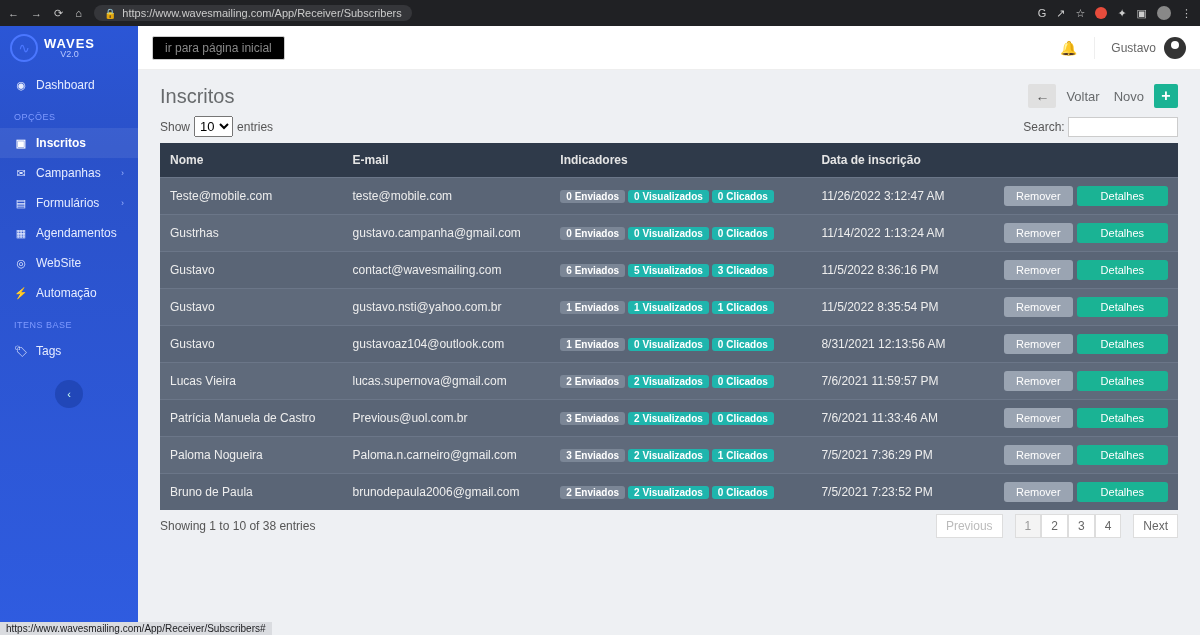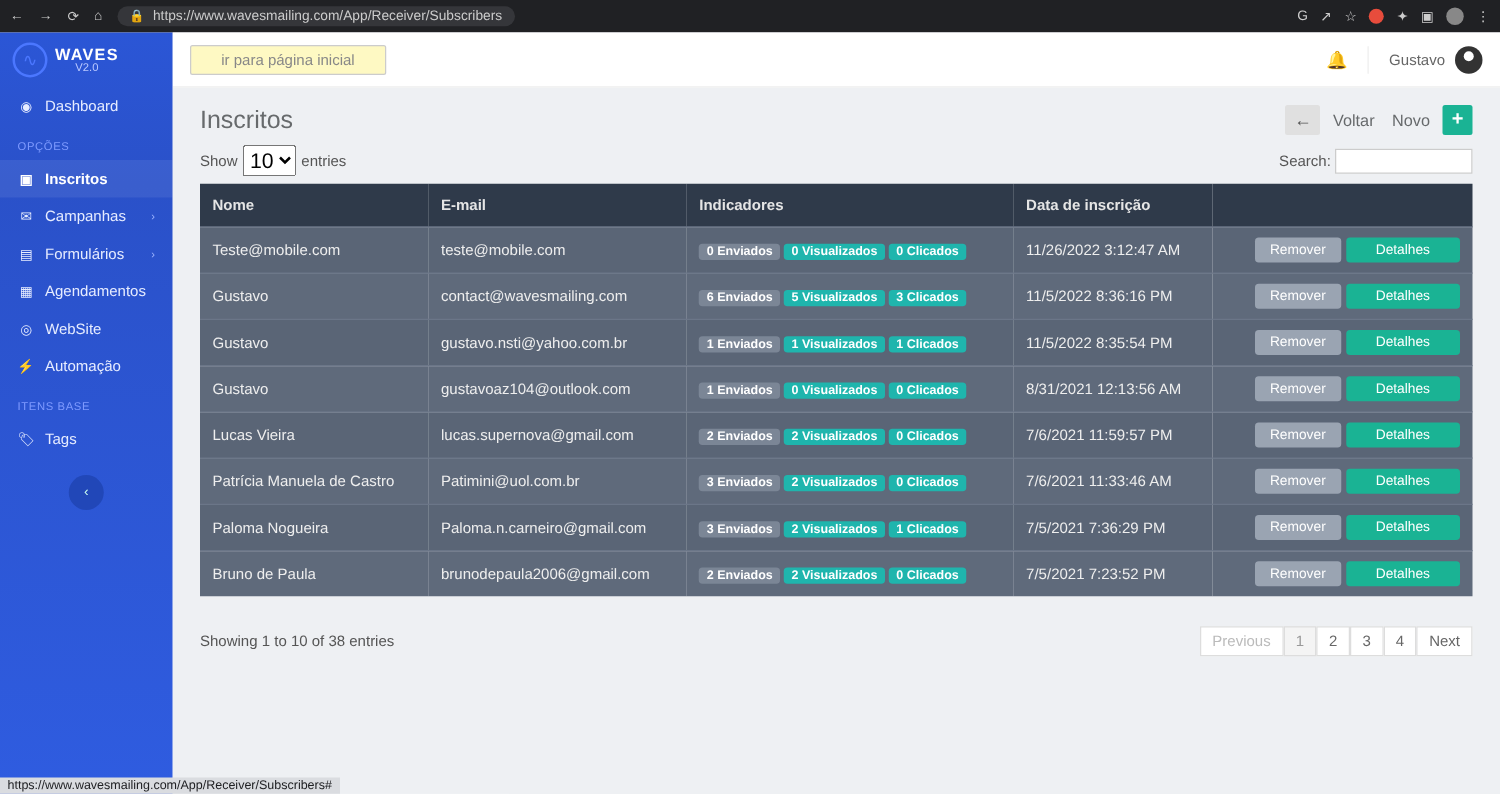--- a/index.html
+++ b/index.html
@@ -27,57 +27,57 @@
 .logo-area .brand small { font-weight: 400; font-size: 9px; color: #b9c8ff; letter-spacing: 0; display: block; text-align: center; }
 .sidebar .section-label { font-size: 9px; letter-spacing: 0.5px; font-weight: 400; color: #7f9bff; padding: 6px 14px; margin-top: 6px; }
 .nav-item { display: flex; align-items: center; gap: 8px; padding: 8px 14px; font-size: 12px; color: #e6ecff; cursor: pointer; }
 .nav-item.active { background: rgba(255,255,255,0.08); color: #fff; font-weight: 600; }
 .nav-item .chev { margin-left: auto; font-size: 9px; color: #9db4ff; }
 .nav-item .ic { width: 14px; text-align: center; font-size: 11px; }
 .collapse-btn { width: 28px; height: 28px; border-radius: 50%; background: #2147b8; color: #cfe; margin: 14px auto; display: flex; align-items: center; justify-content: center; font-size: 11px; cursor: pointer; }
 
 
 .topbar { background: #fff; height: 44px; display: flex; align-items: center; padding: 0 14px; gap: 12px; border-bottom: 1px solid #eee; }
-.home-link { background: #fef9c3; border: 1px solid #ccc; padding: 4px 24px; font-size: 12px; color: #888; border-radius: 2px; cursor: pointer; }
+.home-link { background: #000000; border: 1px solid #ccc; padding: 4px 12px; font-size: 12px; color: #888; border-radius: 2px; cursor: pointer; }
 .topbar .right { margin-left: auto; display: flex; align-items: center; gap: 16px; }
 .topbar .bell { color: #ccc; font-size: 14px; cursor: pointer; }
 .topbar .user { display: flex; align-items: center; gap: 8px; color: #666; font-size: 12px; cursor: pointer; border-left: 1px solid #eee; padding-left: 16px; }
 .topbar .avatar { width: 22px; height: 22px; background: #333; border-radius: 50%; position: relative; }
 .topbar .avatar::after { content: ''; width: 8px; height: 8px; background: #fff; border-radius: 50%; position: absolute; top: 4px; left: 7px; }
 
 
 .main { flex: 1; background: #eef0f3; overflow: hidden; display: flex; flex-direction: column; }
 .page-head { display: flex; align-items: center; padding: 14px 22px 8px; gap: 10px; }
 .page-head h1 { font-size: 20px; font-weight: 400; color: #676a6c; }
 .page-head .actions { margin-left: auto; display: flex; align-items: center; gap: 6px; }
 .page-head .back-btn { background: #e0e0e0; border: none; width: 28px; height: 24px; cursor: pointer; color: #555; font-size: 14px; border-radius: 2px; }
 .page-head .txt-btn { color: #676a6c; font-size: 13px; background: none; border: none; cursor: pointer; padding: 0 4px; }
 .page-head .add-btn { background: #1ab394; color: #fff; border: none; width: 24px; height: 24px; cursor: pointer; font-size: 16px; font-weight: bold; border-radius: 2px; }
 
 .table-controls { display: flex; align-items: center; padding: 0 22px 6px; font-size: 12px; color: #555; }
-.table-controls select { font-size: 17px; padding: 1px; margin: 0 4px; }
+.table-controls select { font-size: 13px; padding: 1px; margin: 0 4px; }
 .table-controls .search { margin-left: auto; }
 .table-controls .search input { font-size: 12px; padding: 2px 4px; border: 1px solid #ccc; width: 110px; }
 
 .tbl-wrap { padding: 0 22px; }
 table { width: 100%; border-collapse: collapse; font-size: 12px; }
 thead th { background: #2f3a4a; color: #e5e5e5; font-weight: 600; text-align: left; padding: 10px 10px; font-size: 12px; }
 tbody td { background: #5a6576; color: #eee; padding: 8px 10px; border-top: 1px solid #6b7688; vertical-align: middle; }
 tbody tr:nth-child(even) td { background: #5f6a7b; }
 .badge { display: inline-block; padding: 1px 6px; border-radius: 3px; font-size: 10px; color: #fff; margin-right: 3px; font-weight: 600; }
 .badge.env { background: #7b8696; }
 .badge.vis { background: #1fb5ad; }
 .badge.cli { background: #1fb5ad; }
 .btn-sm { padding: 4px 12px; border: none; border-radius: 3px; font-size: 11px; cursor: pointer; color: #fff; margin-left: 4px; }
 .btn-remove { background: #9aa4b2; }
 .btn-detail { background: #1ab394; padding: 4px 24px; }
 td.actions { text-align: right; white-space: nowrap; }
 
-.tbl-footer { display: flex; align-items: center; padding: 24px 22px; font-size: 12px; color: #555; }
-.pagination { margin-left: auto; display: flex; gap: 0; align-items: center; }
+.tbl-footer { display: flex; align-items: center; padding: 4px 22px; font-size: 12px; color: #555; }
+.pagination { margin-left: auto; display: flex; gap: 12px; align-items: center; }
 .pagination .pg { padding: 4px 9px; border: 1px solid #ddd; background: #fff; color: #666; cursor: pointer; font-size: 12px; }
 .pagination .pg.active { background: #f4f4f4; color: #999; }
 .pagination .pg.disabled { color: #bbb; cursor: default; }
 
 .status-line { position: absolute; bottom: 0; left: 0; background: #dadce0; color: #202124; font-size: 10px; padding: 1px 6px; text-align: right; }
 </style>
 </head>
 <body>
 
 <div class="browser-bar">
@@ -205,20 +205,27 @@
         </thead>
         <tbody id="rows">
             <tr>
               <td>Teste@mobile.com</td>
               <td>teste@mobile.com</td>
               <td><span class="badge env">0 Enviados</span><span class="badge vis">0 Visualizados</span><span class="badge cli">0 Clicados</span></td>
               <td>11/26/2022 3:12:47 AM</td>
               <td class="actions"><button class="btn-sm btn-remove">Remover</button><button class="btn-sm btn-detail">Detalhes</button></td>
             </tr>
             <tr>
+              <td>Gustrhas</td>
+              <td>gustavo.campanha@gmail.com</td>
+              <td><span class="badge env">0 Enviados</span><span class="badge vis">0 Visualizados</span><span class="badge cli">0 Clicados</span></td>
+              <td>11/14/2022 1:13:24 AM</td>
+              <td class="actions"><button class="btn-sm btn-remove">Remover</button><button class="btn-sm btn-detail">Detalhes</button></td>
+            </tr>
+            <tr>
               <td>Gustavo</td>
               <td>contact@wavesmailing.com</td>
               <td><span class="badge env">6 Enviados</span><span class="badge vis">5 Visualizados</span><span class="badge cli">3 Clicados</span></td>
               <td>11/5/2022 8:36:16 PM</td>
               <td class="actions"><button class="btn-sm btn-remove">Remover</button><button class="btn-sm btn-detail">Detalhes</button></td>
             </tr>
             <tr>
               <td>Gustavo</td>
               <td>gustavo.nsti@yahoo.com.br</td>
               <td><span class="badge env">1 Enviados</span><span class="badge vis">1 Visualizados</span><span class="badge cli">1 Clicados</span></td>
@@ -234,21 +241,21 @@
             </tr>
             <tr>
               <td>Lucas Vieira</td>
               <td>lucas.supernova@gmail.com</td>
               <td><span class="badge env">2 Enviados</span><span class="badge vis">2 Visualizados</span><span class="badge cli">0 Clicados</span></td>
               <td>7/6/2021 11:59:57 PM</td>
               <td class="actions"><button class="btn-sm btn-remove">Remover</button><button class="btn-sm btn-detail">Detalhes</button></td>
             </tr>
             <tr>
               <td>Patrícia Manuela de Castro</td>
-              <td>Patimini@uol.com.br</td>
+              <td>Previous@uol.com.br</td>
               <td><span class="badge env">3 Enviados</span><span class="badge vis">2 Visualizados</span><span class="badge cli">0 Clicados</span></td>
               <td>7/6/2021 11:33:46 AM</td>
               <td class="actions"><button class="btn-sm btn-remove">Remover</button><button class="btn-sm btn-detail">Detalhes</button></td>
             </tr>
             <tr>
               <td>Paloma Nogueira</td>
               <td>Paloma.n.carneiro@gmail.com</td>
               <td><span class="badge env">3 Enviados</span><span class="badge vis">2 Visualizados</span><span class="badge cli">1 Clicados</span></td>
               <td>7/5/2021 7:36:29 PM</td>
               <td class="actions"><button class="btn-sm btn-remove">Remover</button><button class="btn-sm btn-detail">Detalhes</button></td>

